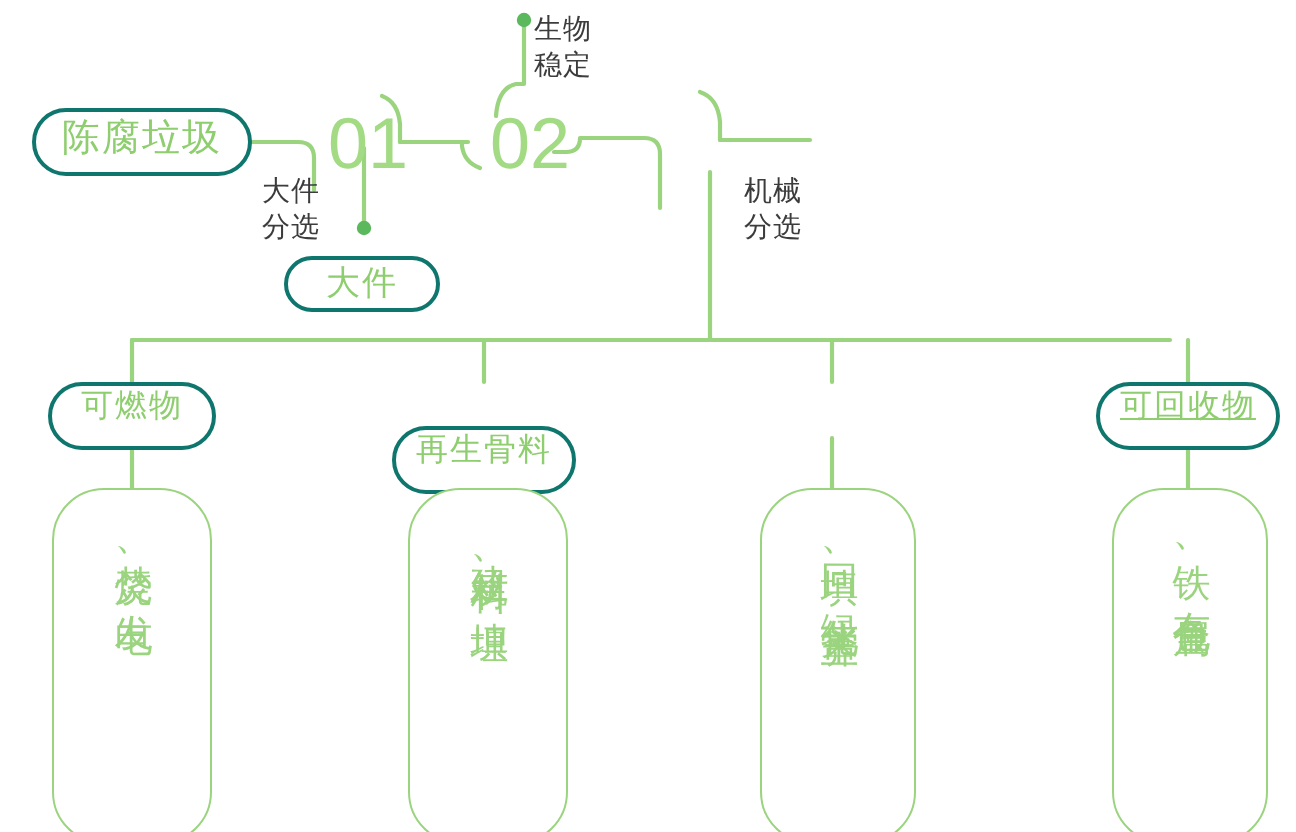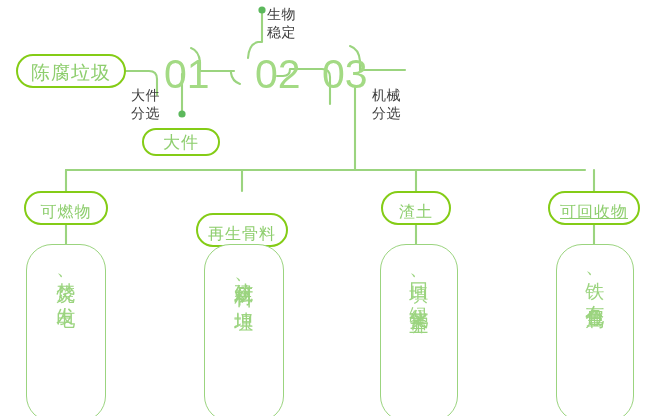--- a/index.html
+++ b/index.html
@@ -27,26 +27,26 @@
     position: absolute;
     left: 0; top: 0;
     width: 648px;
     height: 416px;
   }
 
   
   .pill {
     position: absolute;
     box-sizing: border-box;
-    border: 2px solid #84cc16;
+    border: 2px solid #0f766e;
     border-radius: 999px;
     background: #ffffff;
     color: #8ece6e;
     display: flex;
-    align-items: flex-end;
+    align-items: flex-start;
     justify-content: center;
     letter-spacing: 1px;
     white-space: nowrap;
   }
 
   .pill-root {
     left: 16px;
     top: 54px;
     width: 110px;
     height: 34px;
@@ -98,27 +98,27 @@
   }
   .outcome.o0 { left: 26px;  width: 80px; }
   .outcome.o1 { left: 204px; width: 80px; }
   .outcome.o2 { left: 380px; width: 78px; }
   .outcome.o3 { left: 556px; width: 78px; }
 
   
   .stagenum {
     position: absolute;
     color: #a3da84;
-    font-size: 41px;
+    font-size: 36px;
     font-weight: 300;
     letter-spacing: 0px;
     line-height: 1;
   }
   .stagenum.s1 { left: 164px; top: 54px; }
-  .stagenum.s2 { left: 255px; top: 54px; }
+  .stagenum.s2 { left: 245px; top: 54px; }
   .stagenum.s3 { left: 322px; top: 54px; }
 
   
   .anno {
     position: absolute;
     color: #3c3c3c;
     font-size: 14px;
     line-height: 1.25;
     letter-spacing: 0.5px;
     white-space: pre-line;
@@ -175,42 +175,38 @@
     <circle cx="262" cy="10" r="3.6" fill="#5cb85c"></circle>
     <circle cx="182" cy="114" r="3.6" fill="#5cb85c"></circle>
   </svg>
 
   <div class="pill pill-root">
     <span>陈腐垃圾</span>
   </div>
 
   <div class="stagenum s1">01</div>
   <div class="stagenum s2">02</div>
-  <div class="stagenum s3">03</div>
 
   <div class="anno a-bulky">大件
 分选</div>
   <div class="anno a-bio">生物
 稳定</div>
   <div class="anno a-mech">机械
 分选</div>
 
   <div class="pill pill-bulky">
     <span>大件</span>
   </div>
 
   <div class="pill pill-cat c0">
     <span>可燃物</span>
   </div>
   <div class="pill pill-cat c1">
     <span>再生骨料</span>
   </div>
-  <div class="pill pill-cat c2">
-    <span>渣土</span>
-  </div>
   <div class="pill pill-cat c3">
     <span>可回收物</span>
   </div>
 
   <div class="outcome o0">
     <div class="vtext">焚烧、发电</div>
   </div>
   <div class="outcome o1">
     <div class="vtext">建筑材料、填埋</div>
   </div>

